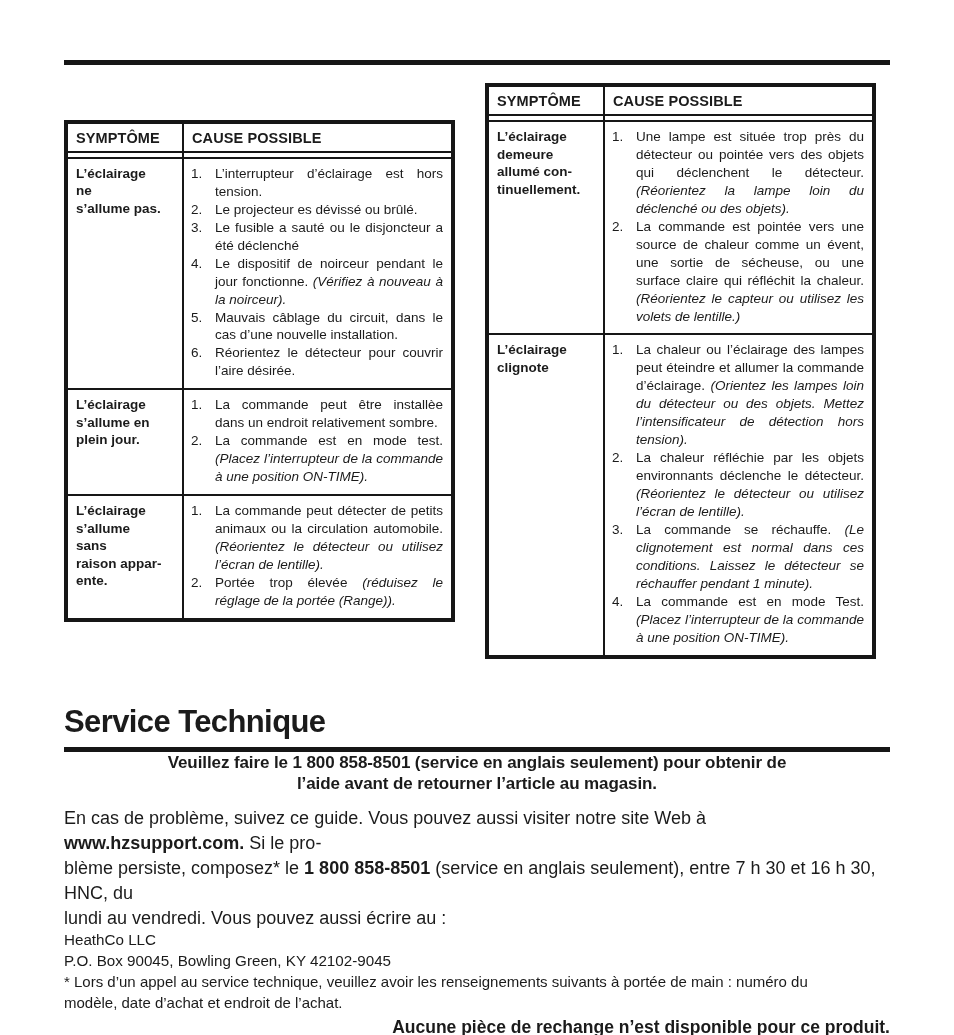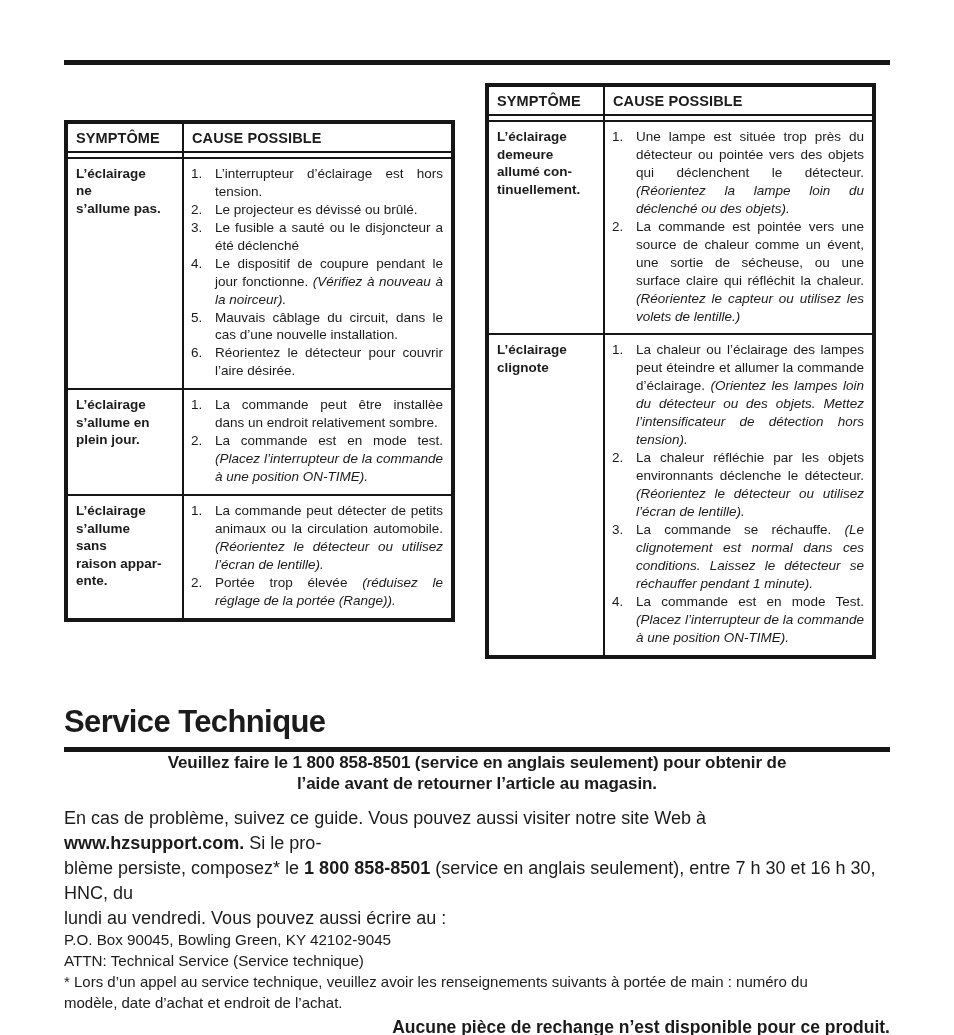--- a/index.html
+++ b/index.html
@@ -71,21 +71,21 @@
               <div class="cause">
                 <span class="cnum">2.</span>
                 <span class="ctxt"><span>Le projecteur es dévissé ou brûlé.</span></span>
               </div>
               <div class="cause">
                 <span class="cnum">3.</span>
                 <span class="ctxt"><span>Le fusible a sauté ou le disjoncteur a été déclenché</span></span>
               </div>
               <div class="cause">
                 <span class="cnum">4.</span>
-                <span class="ctxt"><span>Le dispositif de coupure pendant le jour fonctionne. </span><span class="it">(Vérifiez à nouveau à la noirceur).</span></span>
+                <span class="ctxt"><span>Le dispositif de noirceur pendant le jour fonctionne. </span><span class="it">(Vérifiez à nouveau à la noirceur).</span></span>
               </div>
               <div class="cause">
                 <span class="cnum">5.</span>
                 <span class="ctxt"><span>Mauvais câblage du circuit, dans le cas d’une nouvelle installation.</span></span>
               </div>
               <div class="cause">
                 <span class="cnum">6.</span>
                 <span class="ctxt"><span>Réorientez le détecteur pour couvrir l’aire désirée.</span></span>
               </div>
             </div>
@@ -178,22 +178,22 @@
   </div>
 
   <div class="service">
     <div class="h1">Service Technique</div>
     <div class="rule"></div>
     <div class="headline">Veuillez faire le 1 800 858-8501 (service en anglais seulement) pour obtenir de
 l’aide avant de retourner l’article au magasin.</div>
     <div class="bodytext"><span>En cas de problème, suivez ce guide. Vous pouvez aussi visiter notre site Web à </span><span class="bd">www.hzsupport.com.</span><span> Si le pro-
 blème persiste, composez* le </span><span class="bd">1 800 858-8501</span><span> (service en anglais seulement), entre 7 h 30 et 16 h 30, HNC, du
 lundi au vendredi. Vous pouvez aussi écrire au :</span></div>
+    <div class="addr">HeathCo LLC</div>
     <div class="addr">P.O. Box 90045, Bowling Green, KY 42102-9045</div>
-    <div class="addr">ATTN: Technical Service (Service technique)</div>
     <div class="note">* Lors d’un appel au service technique, veuillez avoir les renseignements suivants à portée de main : numéro du
 modèle, date d’achat et endroit de l’achat.</div>
     <div class="noparts">Aucune pièce de rechange n’est disponible pour ce produit.</div>
     <div class="footer">
       
       
     </div>
   </div>
 
 </div>

